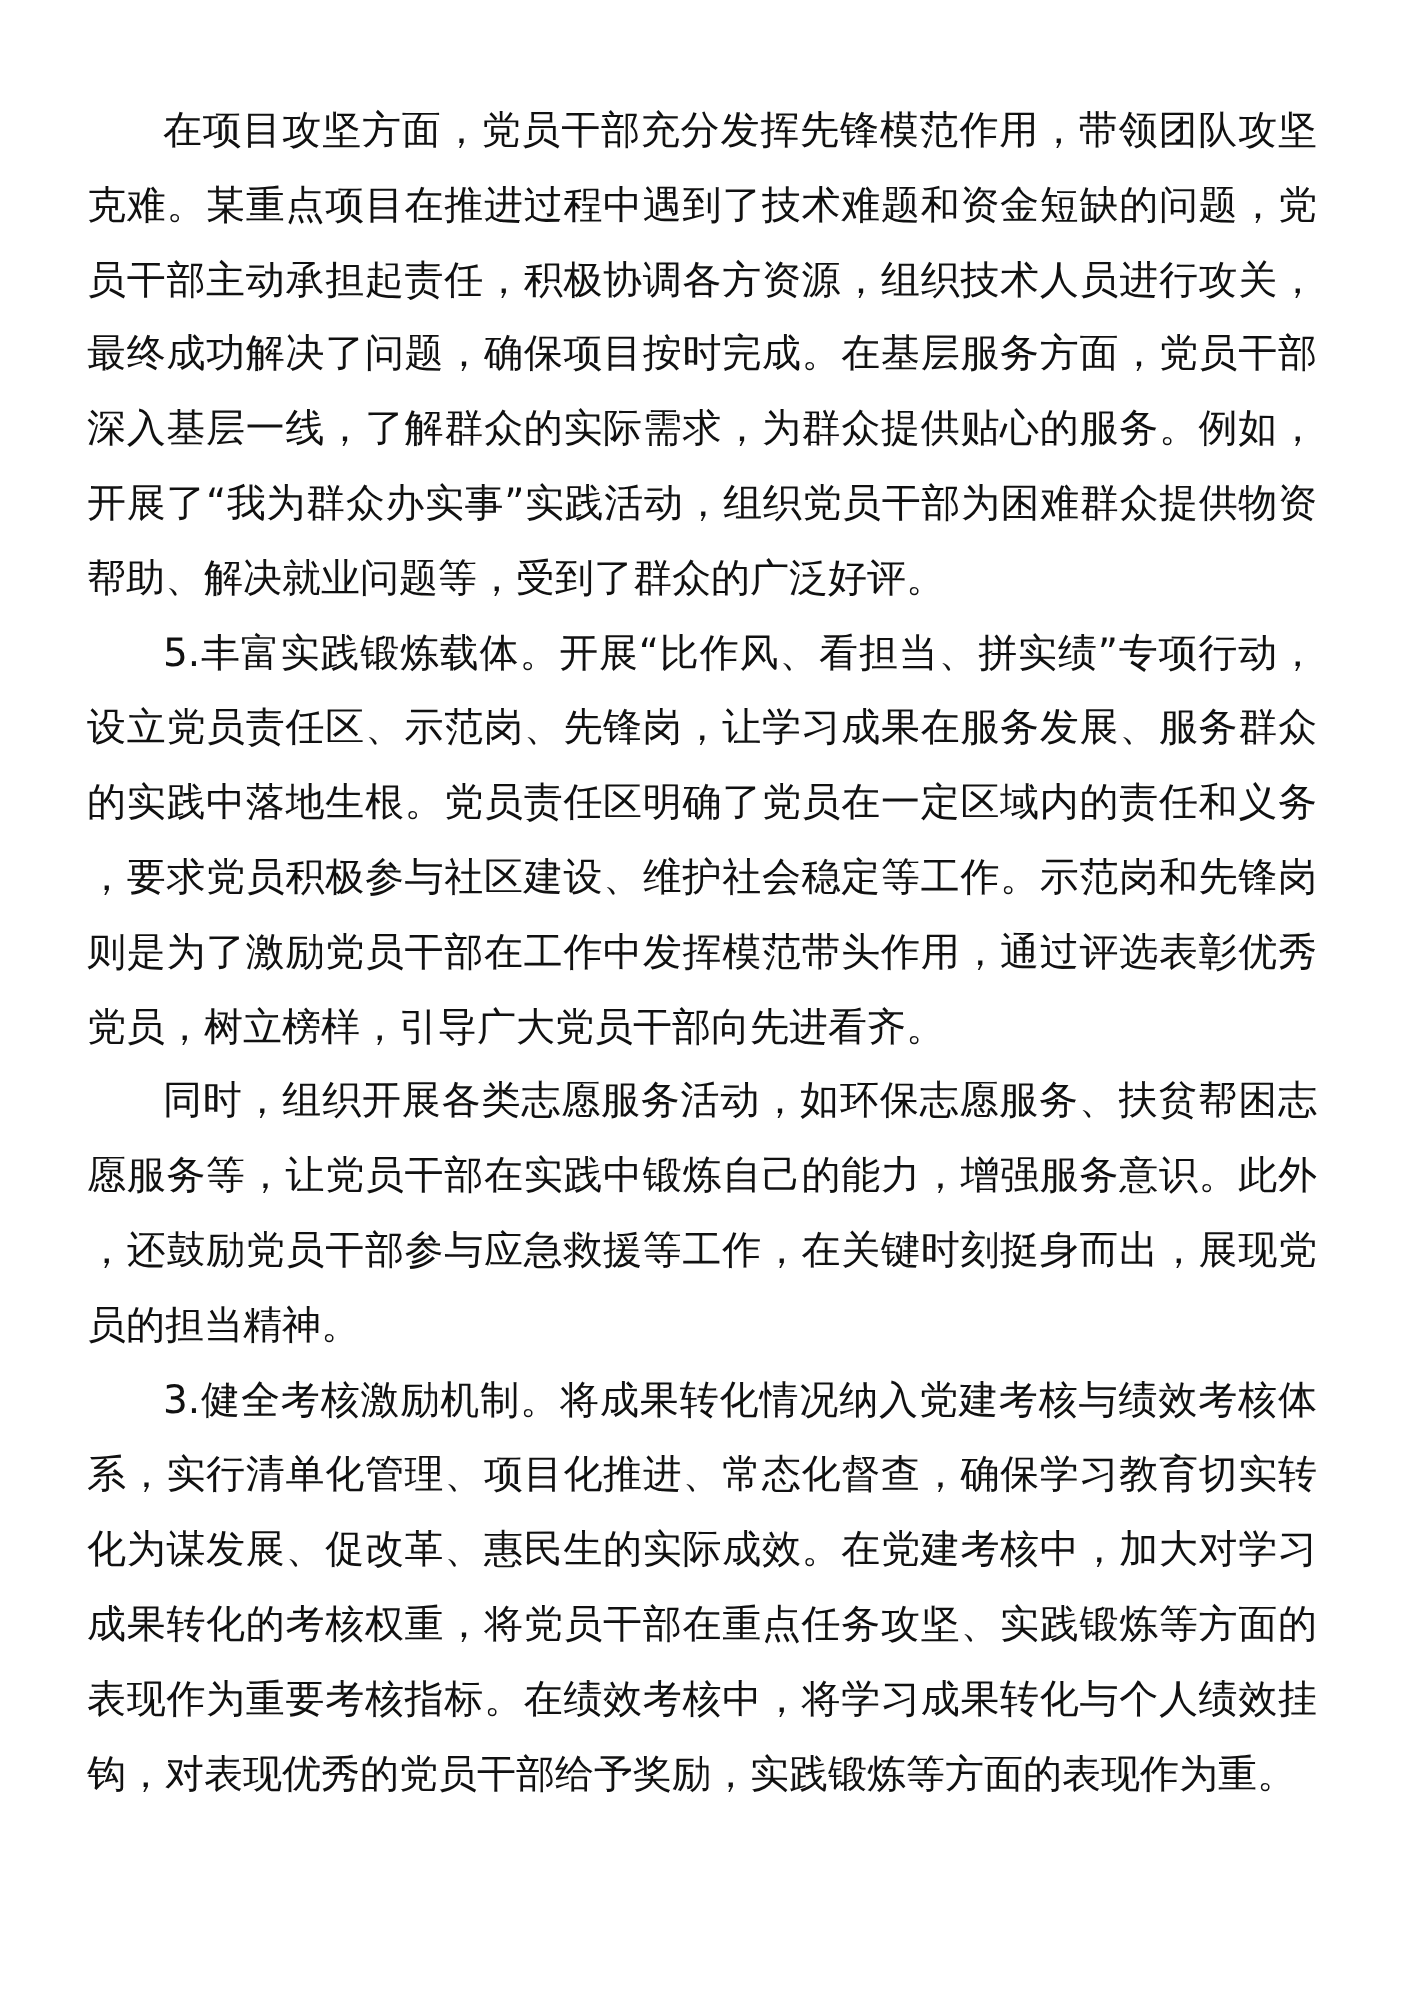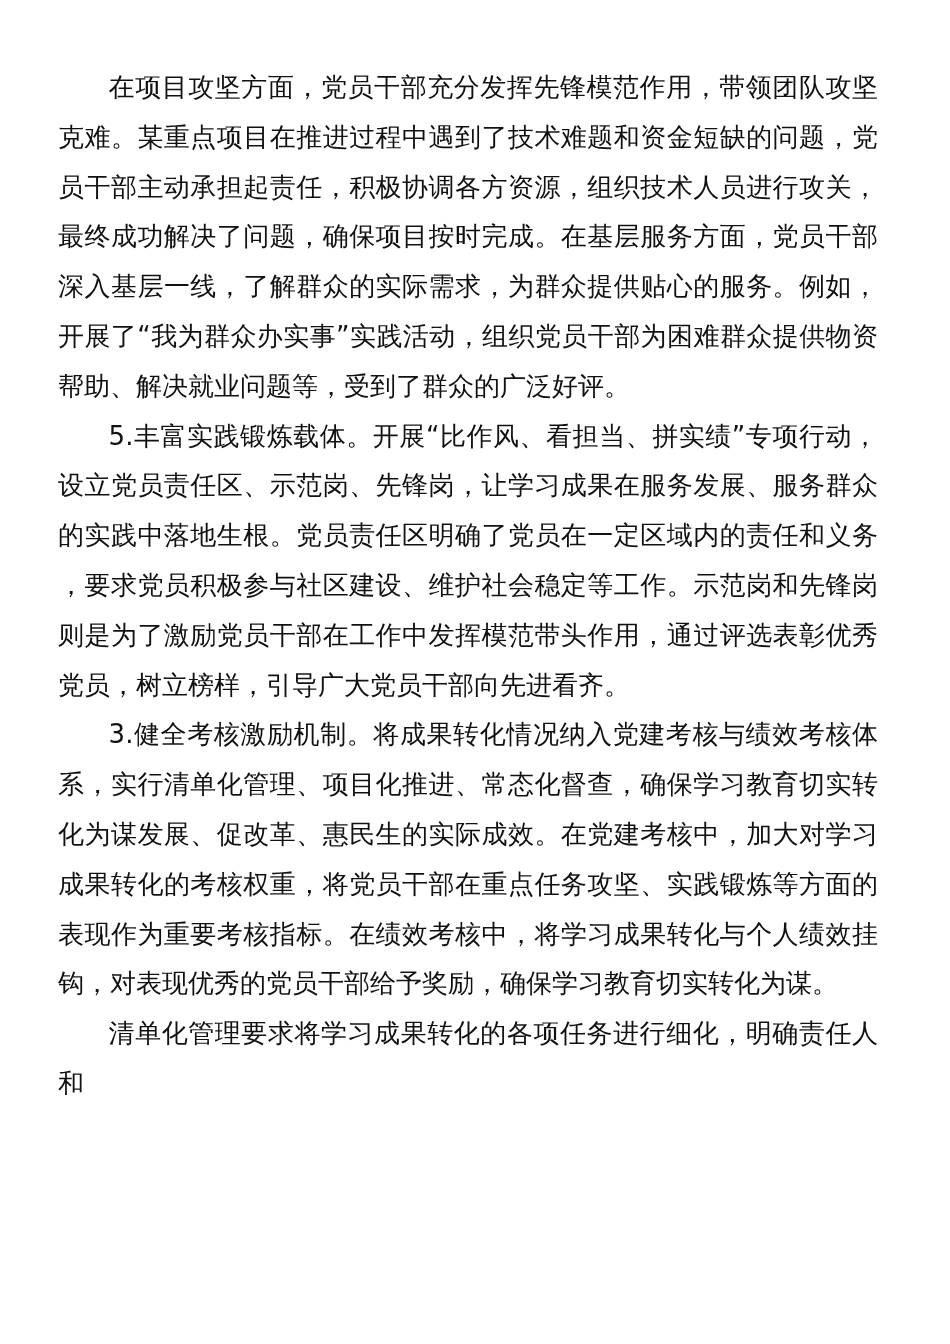--- a/index.html
+++ b/index.html
@@ -34,17 +34,17 @@
     }
   </style>
 </head>
 <body>
 
 <div class="page">
   <p class="para"><span>在项目攻坚方面，党员干部充分发挥先锋模范作用，带领团队攻坚克</span><span>难。某重点项目在推进过程中遇到了技术难题和资金短缺的问题，党员干</span><span>部主动承担起责任，积极协调各方资源，组织技术人员进行攻关，最终成</span><span>功解决了问题，确保项目按时完成。在基层服务方面，党员干部深入基层</span><span>一线，了解群众的实际需求，为群众提供贴心的服务。例如，开展了“我</span><span>为群众办实事”实践活动，组织党员干部为困难群众提供物资帮助、解决</span><span>就业问题等，受到了群众的广泛好评。</span></p>
 
   <p class="para"><span>5.丰富实践锻炼载体。开展“比作风、看担当、拼实绩”专项行动，</span><span>设立党员责任区、示范岗、先锋岗，让学习成果在服务发展、服务群众的</span><span>实践中落地生根。党员责任区明确了党员在一定区域内的责任和义务，要</span><span>求党员积极参与社区建设、维护社会稳定等工作。示范岗和先锋岗则是为</span><span>了激励党员干部在工作中发挥模范带头作用，通过评选表彰优秀党员，树</span><span>立榜样，引导广大党员干部向先进看齐。</span></p>
 
+  <p class="para"><span>同时，组织开展各类志愿服务活动，如环保志愿服务、扶贫帮困志愿</span><span>服务等，让党员干部在实践中锻炼自己的能力，增强服务意识。此外，还</span><span>鼓励党员干部参与应急救援等工作，在关键时刻挺身而出，展现党员的担</span><span>当精神。</span></p>
 
-  <p class="para"><span>3.健全考核激励机制。将成果转化情况纳入党建考核与绩效考核体系，</span><span>实行清单化管理、项目化推进、常态化督查，确保学习教育切实转化为谋</span><span>发展、促改革、惠民生的实际成效。在党建考核中，加大对学习成果转化</span><span>的考核权重，将党员干部在重点任务攻坚、实践锻炼等方面的表现作为重</span><span>要考核指标。在绩效考核中，将学习成果转化与个人绩效挂钩，对表现优</span><span>秀的党员干部给予奖励，确保学习教育切实转化为谋。</span></p>
+  <p class="para"><span>3.健全考核激励机制。将成果转化情况纳入党建考核与绩效考核体系，</span><span>实行清单化管理、项目化推进、常态化督查，确保学习教育切实转化为谋</span><span>发展、促改革、惠民生的实际成效。在党建考核中，加大对学习成果转化</span><span>的考核权重，将党员干部在重点任务攻坚、实践锻炼等方面的表现作为重</span><span>要考核指标。在绩效考核中，将学习成果转化与个人绩效挂钩，对表现优</span><span>秀的党员干部给予奖励，实践锻炼等方面的表现作为重。</span></p>
 
-  <p class="para"><span>清单化管理要求将学习成果转化的各项任务进行细化，明确责任人和</span></p>
 </div>
 
 </body></html>

